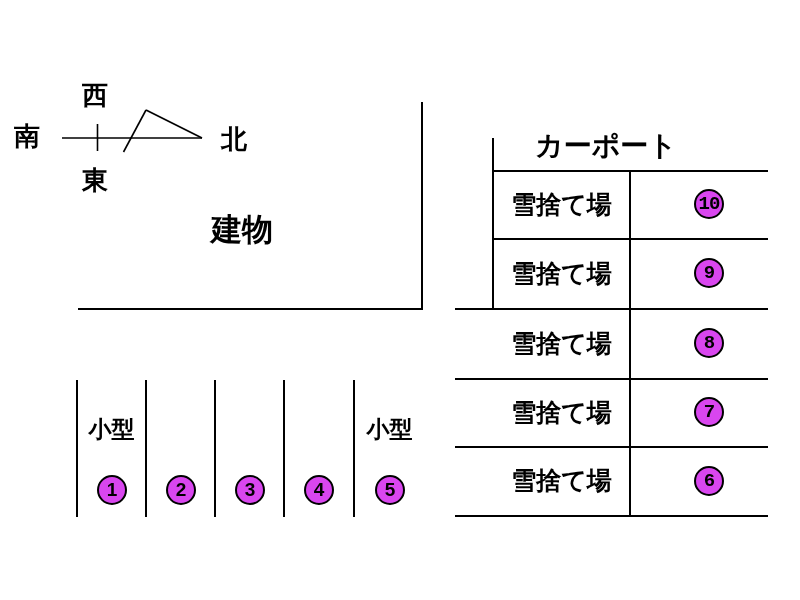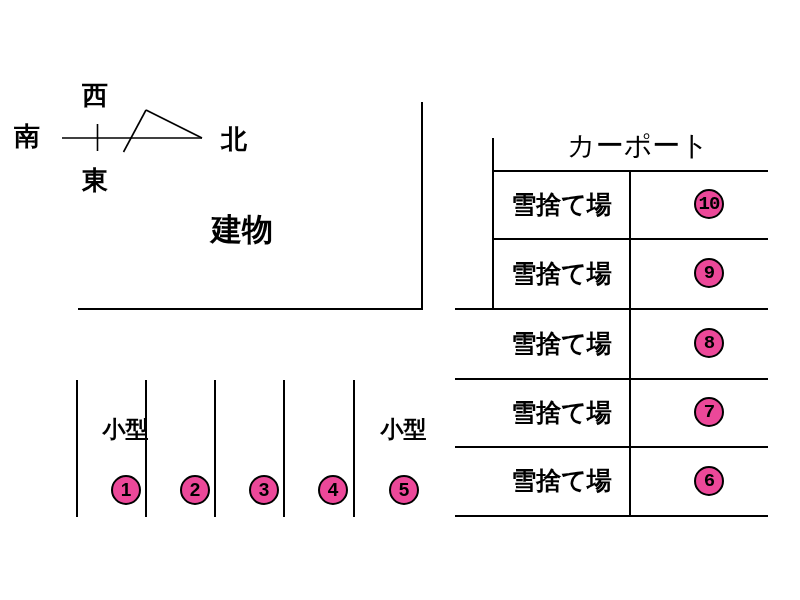--- a/index.html
+++ b/index.html
@@ -20,46 +20,46 @@
   .clabel {
     position: absolute;
     transform: translate(-50%, -50%);
     white-space: nowrap;
     line-height: 1;
   }
 
   .compass-label { font-size: 26px; font-weight: 600; }
   .building-label { font-size: 31px; font-weight: 700; }
   .carport-title {
-    position: absolute; left: 500px; top: 128px; width: 276px; height: 36px;
+    position: absolute; left: 468px; top: 128px; width: 276px; height: 36px;
     display: flex; align-items: center; justify-content: center;
-    font-size: 28px; font-weight: 400; white-space: nowrap;
+    font-size: 28px; font-weight: 700; white-space: nowrap;
   }
 
   
   .cr {
     position: absolute;
     display: flex; align-items: center; justify-content: center;
     white-space: nowrap;
     font-family: Liberation Mono, monospace;
   }
   .cell-snow { left: 494px; width: 135px; font-size: 25px; font-weight: 600; }
   .cell-num  { left: 641px; width: 136px; }
 
   
   .circled {
     display: inline-flex; align-items: center; justify-content: center;
     width: 26px; height: 26px;
     border: 2px solid #000000; border-radius: 50%;
     font-size: 19px; font-weight: 600; letter-spacing: -1px;
-    background: #ec4899;
+    background: #d946ef;
   }
 
   
-  .spot-cell { position: absolute; top: 380px; height: 137px; width: 69px; padding-left: 28px; }
+  .spot-cell { position: absolute; top: 380px; height: 137px; width: 69px; }
   .spot-size {
     position: absolute; top: 34px; left: 0; width: 100%;
     text-align: center; font-size: 23px; font-weight: 600; white-space: nowrap;
   }
   .spot-num-wrap {
     position: absolute; top: 95px; left: 0; width: 100%;
     display: flex; justify-content: center;
   }
 </style>
 </head>

